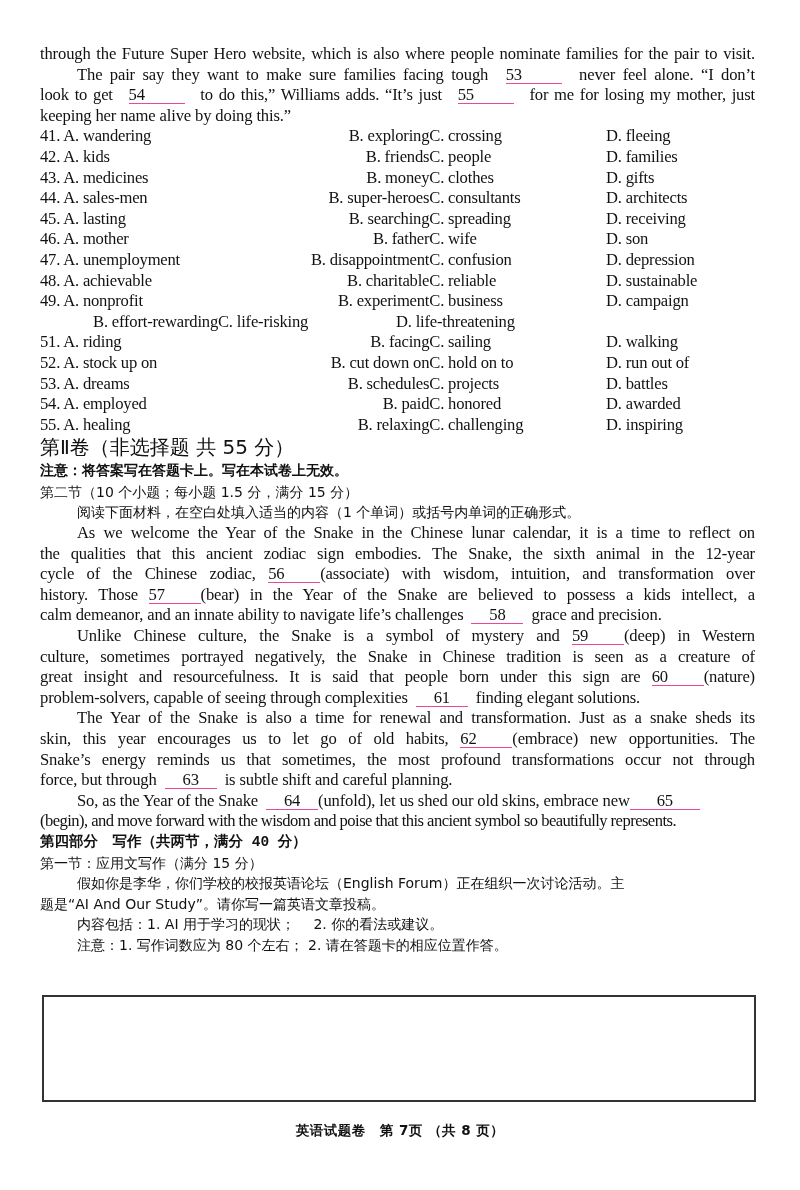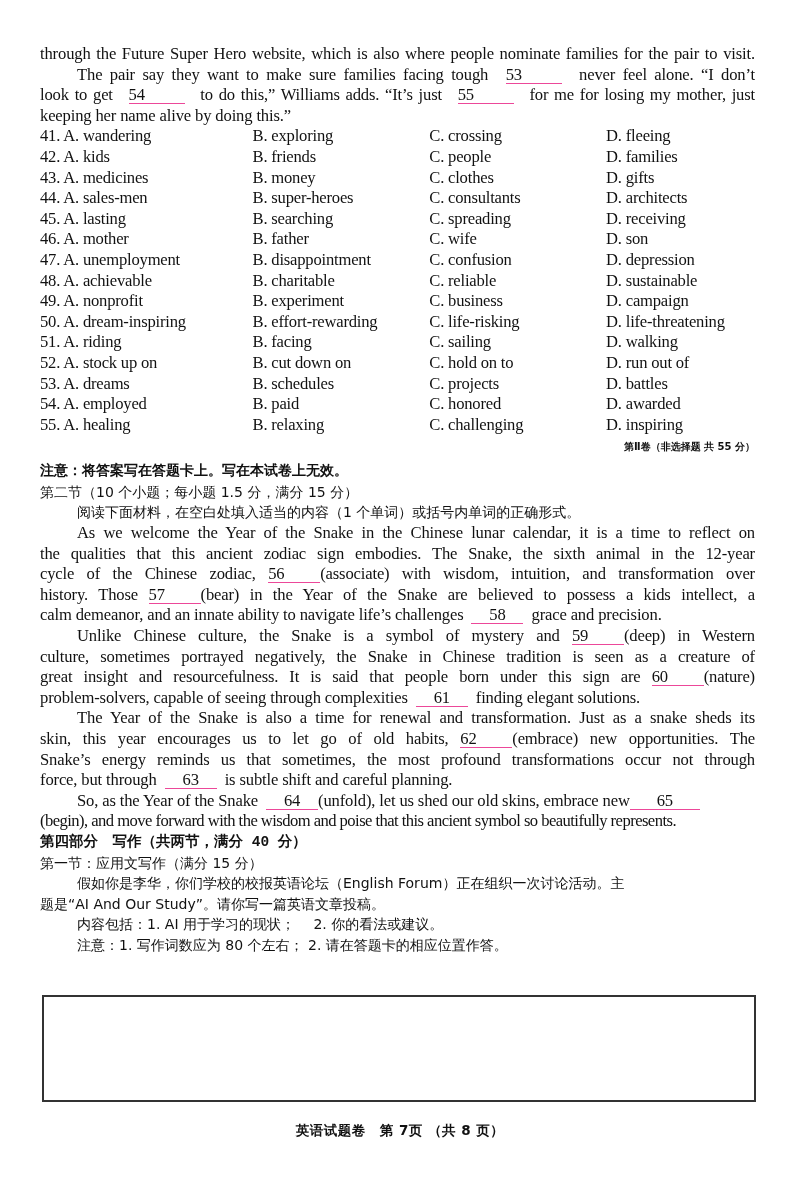--- a/index.html
+++ b/index.html
@@ -13,25 +13,25 @@
   .line { line-height: 20.6px; letter-spacing: -0.15px; white-space: nowrap; }
   .just { text-align: justify; text-align-last: justify; white-space: normal; }
   .indent { padding-left: 37px; }
   .blank { display: inline-block; text-align: center; border-bottom: 1px solid #ec4899; line-height: 17px; }
   .b53 { width: 56px; margin: 0 10px; }
   .b-s { width: 52px; }
 
   .opts { margin-top: 0px; }
   .opt-row { display: flex; line-height: 20.6px; height: 20.6px; letter-spacing: -0.2px; }
   .opt-row .c0 { width: 214px; }
-  .opt-row .c1 { width: 178px; }
+  .opt-row .c1 { width: 178px; text-align: right; }
   .opt-row .c2 { width: 178px; }
   .opt-row .c3 { width: 150px; }
 
-  .sec-title { text-align: right; font-family: "DejaVu Sans", sans-serif; font-weight: bold; font-size: 10px; line-height: 24px; margin-top: 0px; height: 26px; }
+  .sec-title { text-align: left; font-family: "DejaVu Sans", sans-serif; font-weight: normal; font-size: 20px; line-height: 24px; margin-top: 0px; height: 26px; }
   .cn { font-family: "DejaVu Sans", sans-serif; font-size: 14px; line-height: 20.6px; white-space: nowrap; }
   .cn.bold { font-weight: bold; font-family: Liberation Mono, monospace; }
   .cn.indent { padding-left: 37px; }
 
   .answer-box { position: absolute; left: 42px; top: 995px; width: 710px; height: 103px; border: 2px solid #333; }
   .footer { position: absolute; left: 0; top: 1122px; width: 800px; text-align: center; font-family: "DejaVu Sans", sans-serif; font-weight: bold; font-size: 13.5px; letter-spacing: 0.5px; }
 </style>
 </head>
 <body>
 
@@ -101,21 +101,20 @@
         <span class="c2">C. reliable</span>
         <span class="c3">D. sustainable</span>
       </div>
     <div class="opt-row">
         <span class="c0"><span>49.</span> <span>A. nonprofit</span></span>
         <span class="c1">B. experiment</span>
         <span class="c2">C. business</span>
         <span class="c3">D. campaign</span>
       </div>
     <div class="opt-row">
-        <span class="c0"><span>50.</span> <span>A. dream-inspiring</span></span>
         <span class="c1">B. effort-rewarding</span>
         <span class="c2">C. life-risking</span>
         <span class="c3">D. life-threatening</span>
       </div>
     <div class="opt-row">
         <span class="c0"><span>51.</span> <span>A. riding</span></span>
         <span class="c1">B. facing</span>
         <span class="c2">C. sailing</span>
         <span class="c3">D. walking</span>
       </div>

